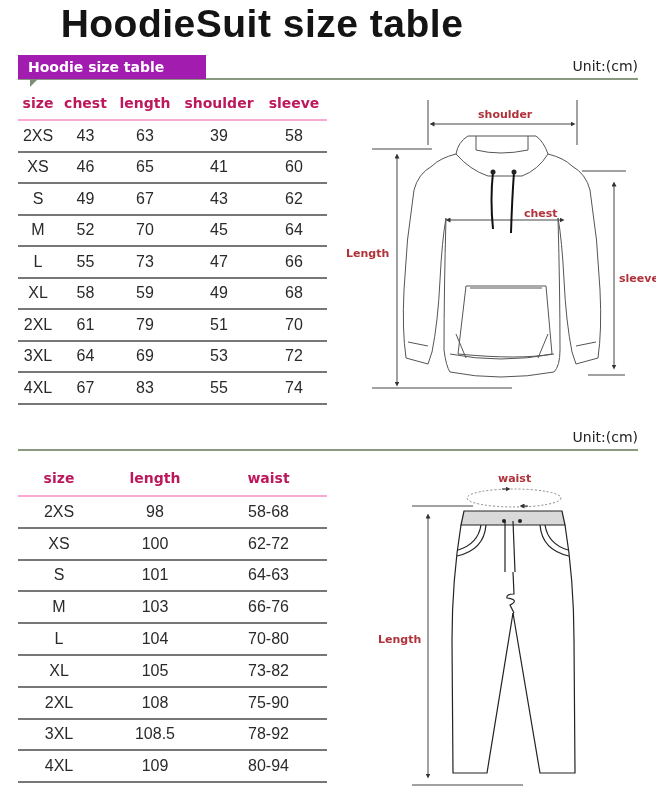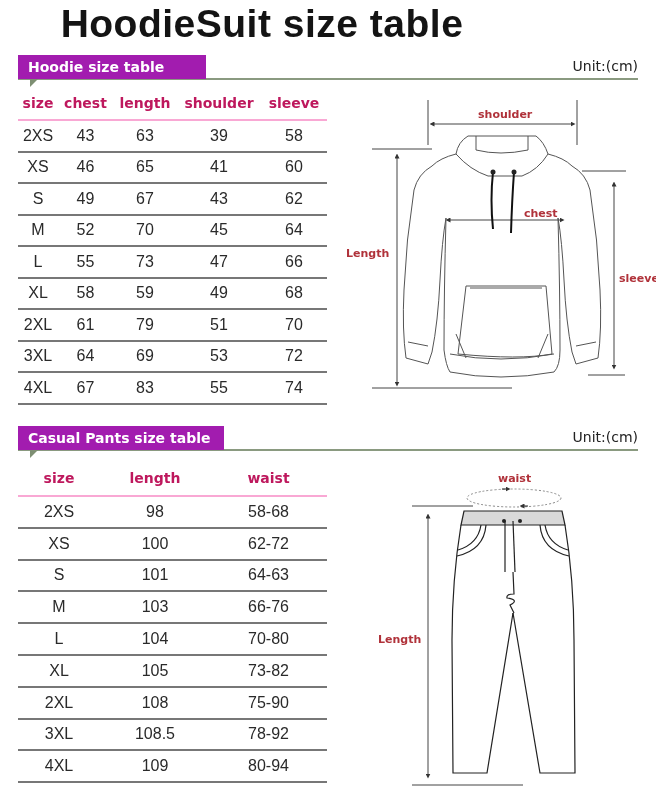--- a/index.html
+++ b/index.html
@@ -186,21 +186,20 @@
     <circle cx="174" cy="82" r="2.5" fill="#222"></circle>
   </svg>
   <div class="dim-label" style="left:138px; top:18px;">shoulder</div>
   <div class="dim-label" style="left:184px; top:117px;">chest</div>
   <div class="dim-label" style="left:6px; top:157px;">Length</div>
   <div class="dim-label" style="left:279px; top:182px;">sleeve</div>
 </div>
 
 <div class="section-header" style="top:426px;">
   <div class="section-rule"></div>
-  <div class="section-tab" style="width:206px;">Casual Pants size table</div>
   <div class="unit-label">Unit:(cm)</div>
 </div>
 
 <table class="size-table" id="pants-table">
   <thead>
     <tr>
       <th style="width:82px">size</th>
       <th style="width:110px">length</th>
       <th style="width:117px">waist</th>
     </tr>

